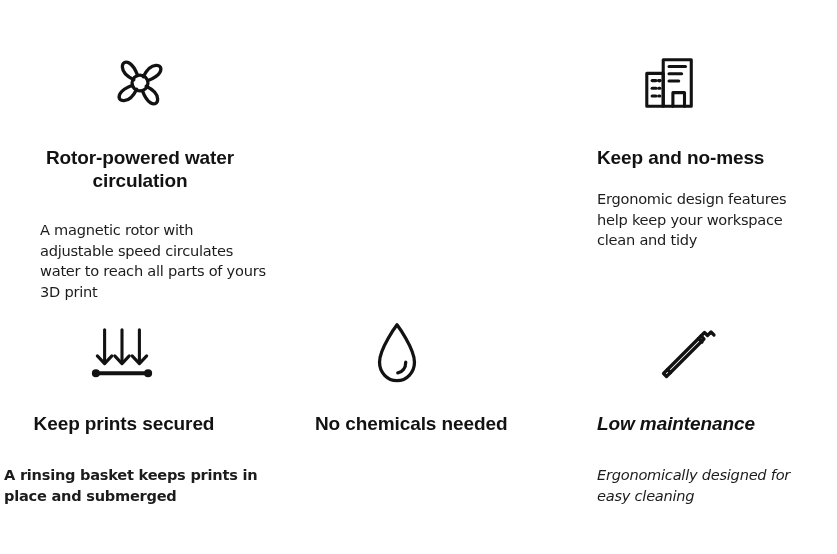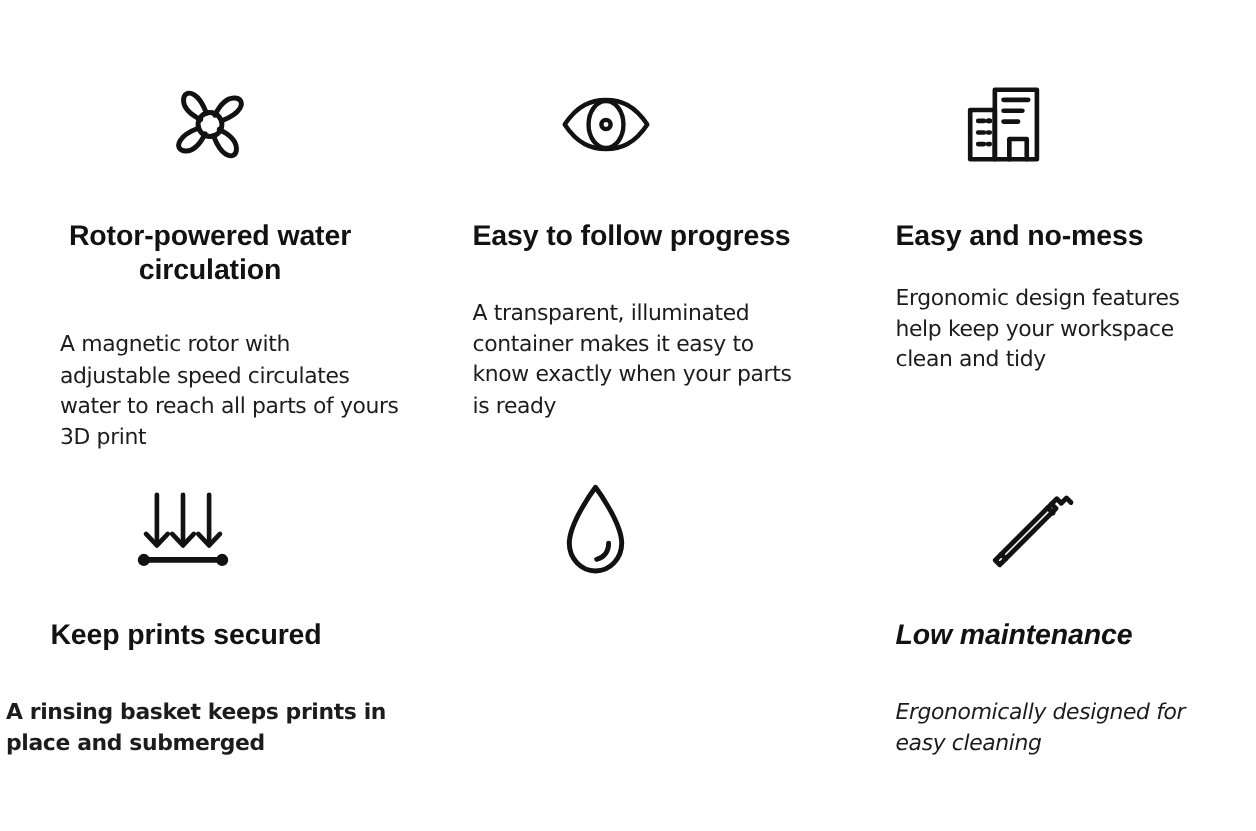--- a/index.html
+++ b/index.html
@@ -70,51 +70,40 @@
         <path d="M29.6 24.2 C27.4 18.5 24.8 13.8 21.2 11.6 C16.8 9.0 13.6 11.0 13.8 15.6 C14.0 20.6 19.0 25.4 25.6 28.6"></path>
         <path d="M39.8 29.6 C45.5 27.4 50.2 24.8 52.4 21.2 C55.0 16.8 53.0 13.6 48.4 13.8 C43.4 14.0 38.6 19.0 35.4 25.6"></path>
         <path d="M34.4 39.8 C36.6 45.5 39.2 50.2 42.8 52.4 C47.2 55.0 50.4 53.0 50.2 48.4 C50.0 43.4 45.0 38.6 38.4 35.4"></path>
         <path d="M24.2 34.4 C18.5 36.6 13.8 39.2 11.6 42.8 C9.0 47.2 11.0 50.4 15.6 50.2 C20.6 50.0 25.4 45.0 28.6 38.4"></path>
       </svg>
     </div>
     <div class="feature-title title-center" style="padding-right:30px; margin-top:22px;">Rotor-powered water circulation</div>
     <div class="feature-desc" style="margin-top:28px;">A magnetic rotor with adjustable speed circulates water to reach all parts of yours 3D print</div>
   </div>
 
-  <div class="col" style="left:315px; top:42px; width:230px;">
-    <div class="icon-wrap" style="justify-content:flex-start; padding-left:58px;">
-      <svg width="62" height="50" viewBox="0 0 72 50" fill="none" stroke="#121212" stroke-width="3.4" stroke-linecap="round" stroke-linejoin="round">
-        <path d="M4 25 C14 10 24.5 6 36 6 C47.5 6 58 10 68 25 C58 40 47.5 44 36 44 C24.5 44 14 40 4 25 Z"></path>
-        <ellipse cx="36" cy="25" rx="13.5" ry="18.2"></ellipse>
-        <circle cx="36" cy="25" r="3.6"></circle>
-      </svg>
-    </div>
-    <div class="feature-title title-left" style="margin-top:22px;">Easy to follow progress</div>
-    <div class="feature-desc" style="margin-top:30px; width:222px;">A transparent, illuminated container makes it easy to know exactly when your parts is ready</div>
-  </div>
 
   <div class="col" style="left:597px; top:42px; width:216px;">
     <div class="icon-wrap" style="justify-content:flex-start; padding-left:42px;">
       <svg width="62" height="58" viewBox="0 0 64 60" fill="none" stroke="#121212" stroke-width="3.2" stroke-linecap="round" stroke-linejoin="round">
         <path d="M25 6 H54 V54 H25 Z"></path>
         <path d="M8 20 H25 V54 H8 Z"></path>
         <path d="M31 13 H48"></path>
         <path d="M31 20.5 H44"></path>
         <path d="M31 28 H41"></path>
         <path d="M35 54 V40 H47 V54"></path>
         <path d="M13.5 27.5 H17.5"></path>
         <path d="M13.5 35.5 H17.5"></path>
         <path d="M13.5 43.5 H17.5"></path>
         <path d="M20.5 27.5 H21.6" stroke-width="3.2"></path>
         <path d="M20.3 27.5 H21.5"></path>
         <path d="M20.3 35.5 H21.5"></path>
         <path d="M20.3 43.5 H21.5"></path>
       </svg>
     </div>
-    <div class="feature-title title-left" style="margin-top:22px;">Easy and no-mess</div>
+    <div class="feature-title title-left" style="margin-top:22px;">Keep and no-mess</div>
     <div class="feature-desc" style="margin-top:20px; width:205px;">Ergonomic design features help keep your workspace clean and tidy</div>
   </div>
 
   <div class="col" style="left:4px; top:318px; width:300px; padding-right:30px;">
     <div class="icon-wrap" style="justify-content:center; padding-right:34px; height:70px;">
       <svg width="70" height="58" viewBox="0 0 72 60" fill="none" stroke="#121212" stroke-width="3.2" stroke-linecap="round" stroke-linejoin="round">
         <path d="M18 6 V40"></path>
         <path d="M10.5 33 L18 41 L25.5 33"></path>
         <path d="M36 6 V40"></path>
         <path d="M28.5 33 L36 41 L43.5 33"></path>
@@ -129,20 +118,21 @@
     <div class="feature-desc" style="margin-top:30px;font-weight:bold;">A rinsing basket keeps prints in place and submerged</div>
   </div>
 
   <div class="col" style="left:315px; top:318px; width:230px;">
     <div class="icon-wrap" style="justify-content:flex-start; padding-left:58px; height:70px;">
       <svg width="48" height="66" viewBox="0 0 48 68" fill="none" stroke="#121212" stroke-width="3.4" stroke-linecap="round" stroke-linejoin="round">
         <path d="M24 5 C24 5 42 29 42 43.5 C42 54 33.9 62.5 24 62.5 C14.1 62.5 6 54 6 43.5 C6 29 24 5 24 5 Z"></path>
         <path d="M33 43.5 C33 49.5 29.5 53.5 24.8 54.5"></path>
       </svg>
     </div>
+    <div class="feature-title title-left" style="margin-top:24px;">No chemicals needed</div>
   </div>
 
   <div class="col" style="left:597px; top:318px; width:216px;font-style:italic;">
     <div class="icon-wrap" style="justify-content:flex-start; padding-left:58px; height:70px;">
       <svg width="64" height="64" viewBox="0 0 64 64" fill="none" stroke="#121212" stroke-width="3.2" stroke-linecap="round" stroke-linejoin="round">
         <path d="M8.5 52.5 L11.5 55.5 L49 18 L46 15 Z"></path>
         <path d="M12.5 48.5 L15.5 51.5"></path>
         <path d="M43.5 17.5 L47 21"></path>
         <path d="M46 15 L49.5 11.5 L52.5 14.5 L56 11 L59 14"></path>
       </svg>

